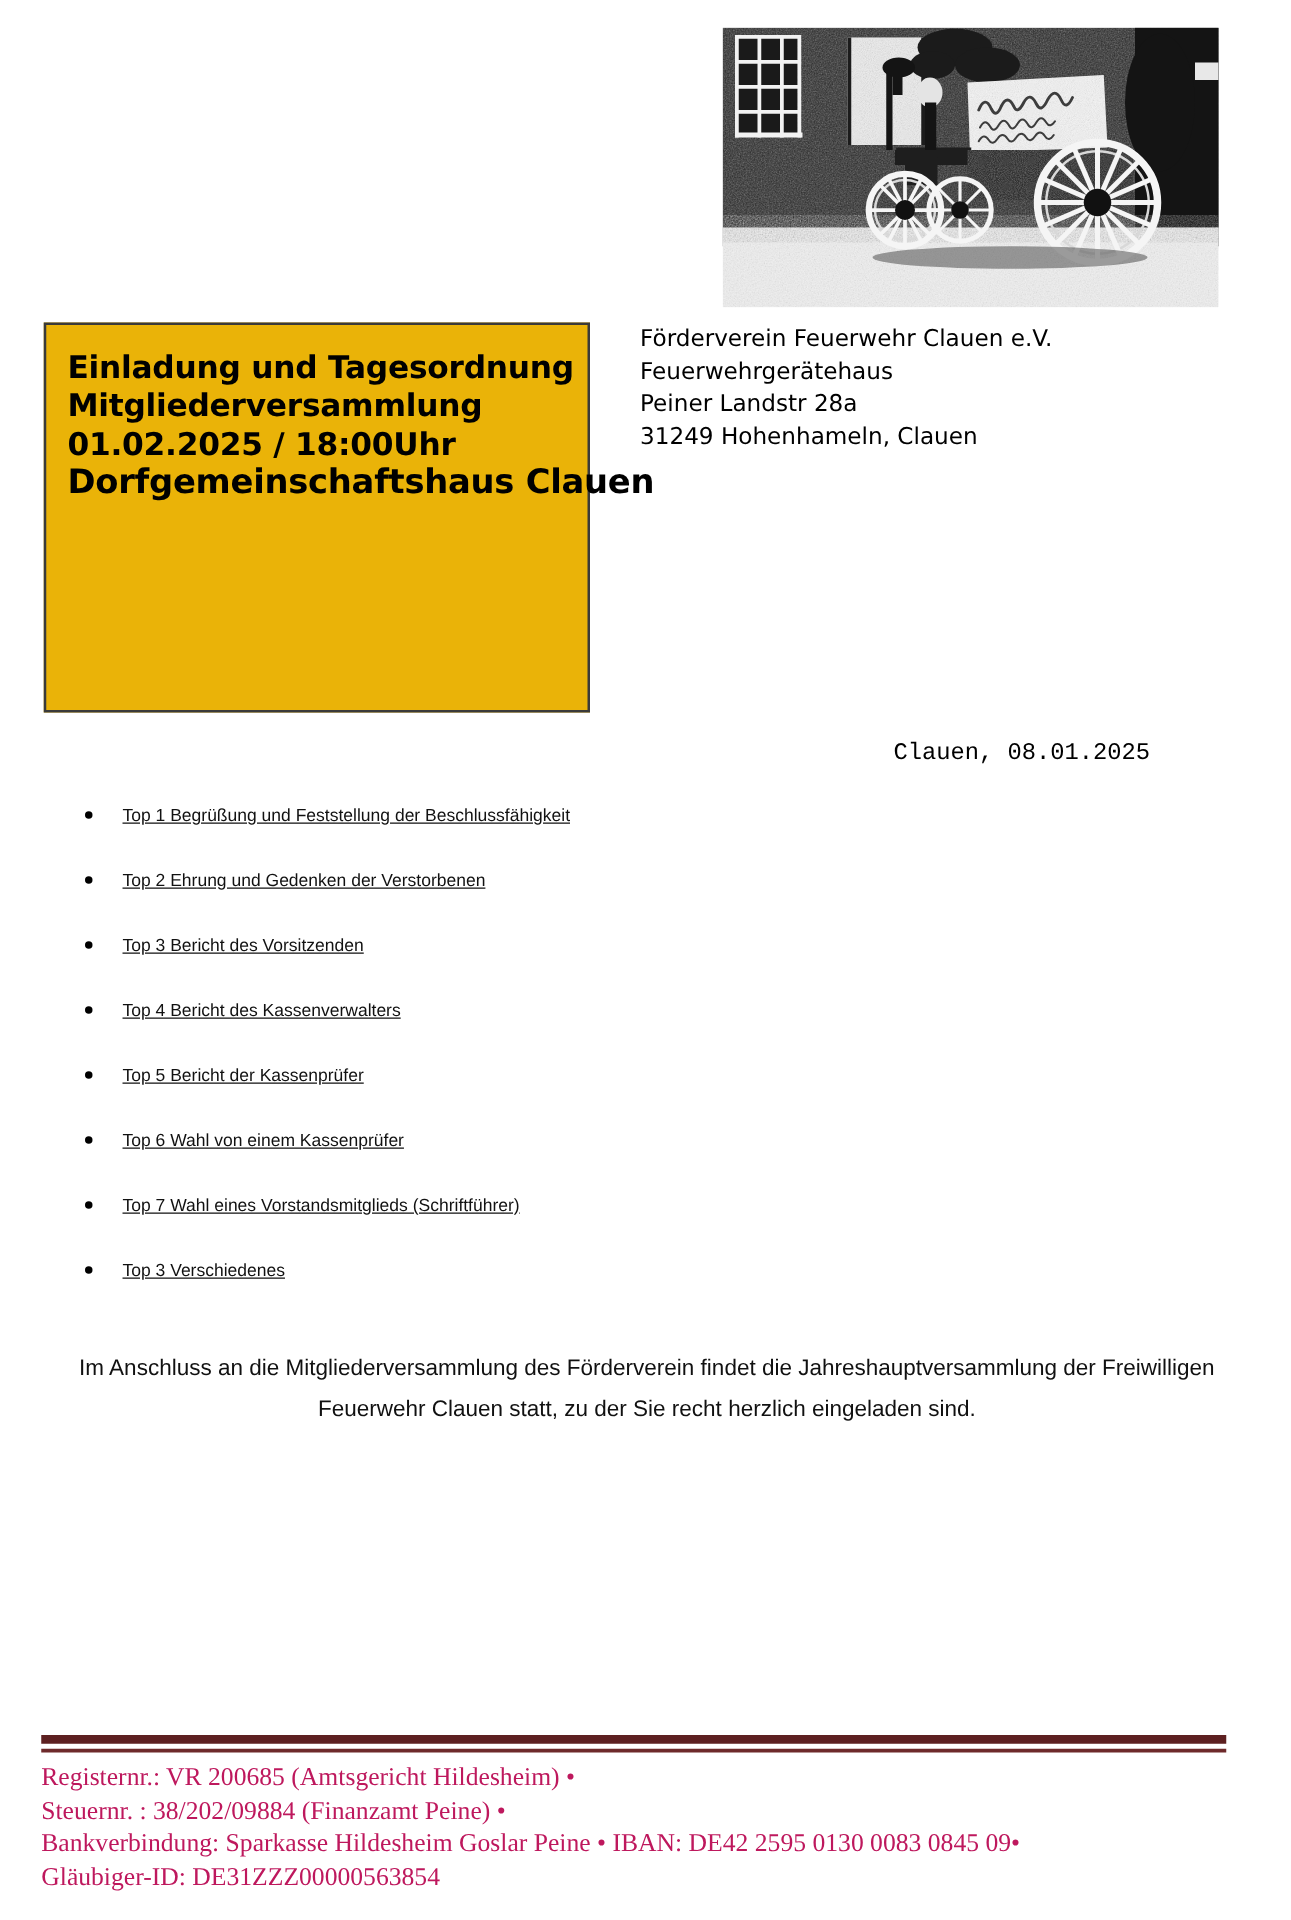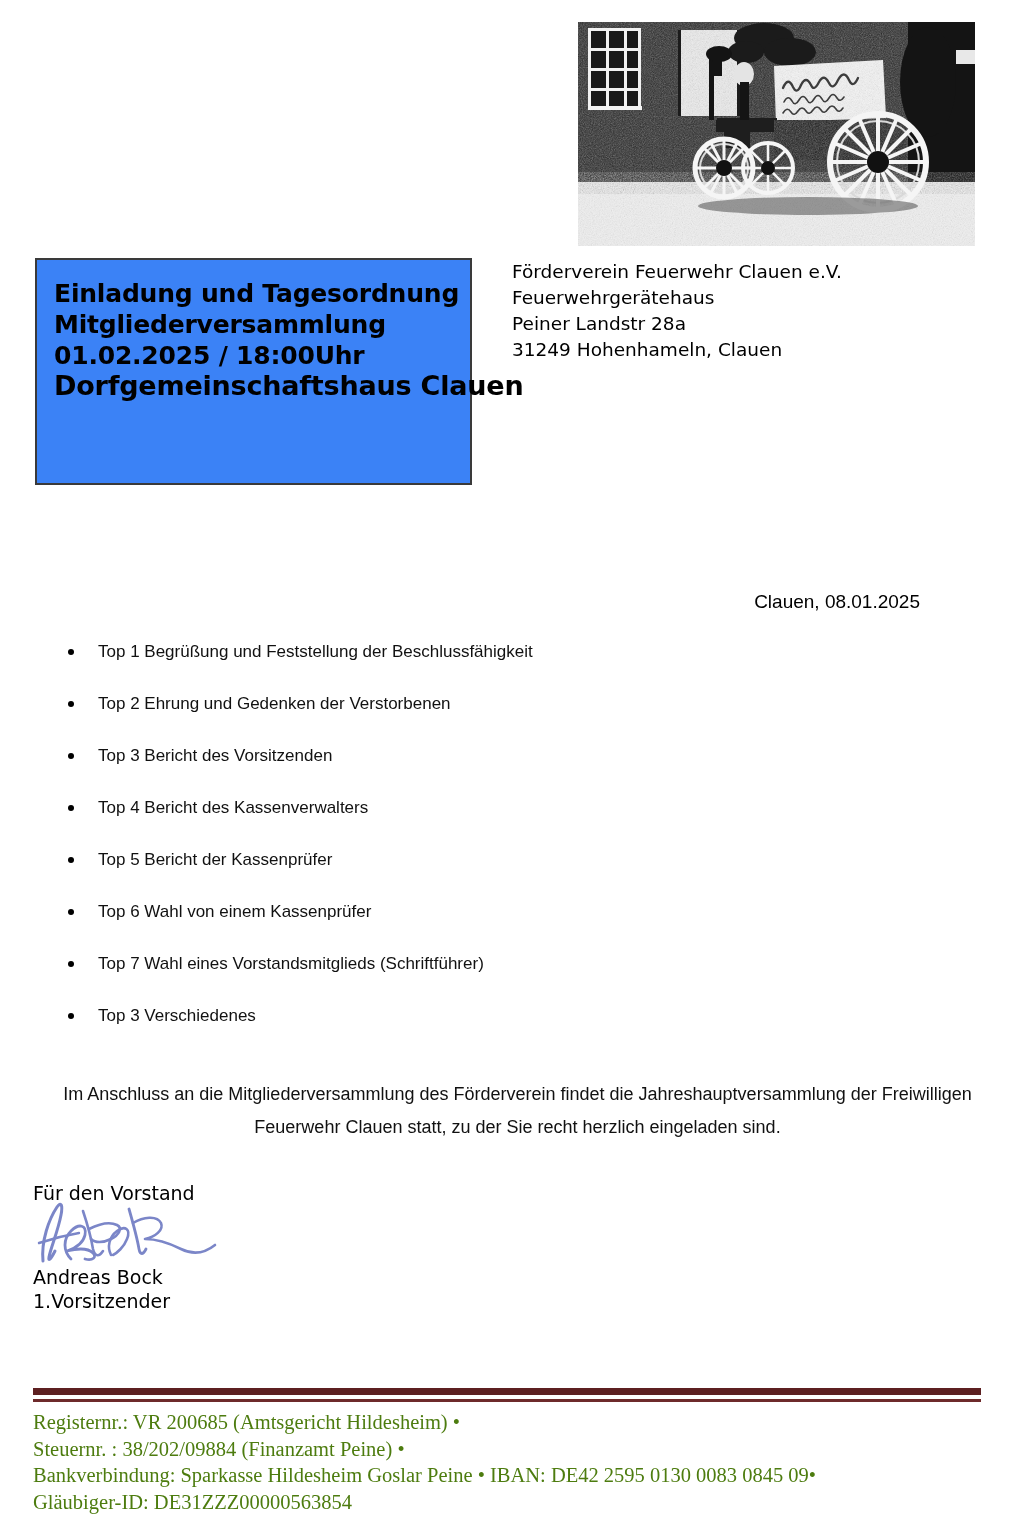--- a/index.html
+++ b/index.html
@@ -36,24 +36,24 @@
     background: #ffffff;
   }
   .photo svg { display: block; width: 100%; height: 100%; }
 
   
   .title-box {
     position: absolute;
     left: 35px;
     top: 258px;
     width: 437px;
-    height: 227px;
+    height: 312px;
     border: 2px solid #3a3a3a;
     box-sizing: border-box;
-    background: #3b82f6;
+    background: #eab308;
   }
   .title-box .inner {
     padding: 18px 0 0 17px;
   }
   .title-line {
     font-family: "DejaVu Sans", sans-serif;
     font-weight: bold;
     font-size: 25px;
     line-height: 31px;
     letter-spacing: -0.2px;
@@ -77,45 +77,46 @@
   }
   .address div { white-space: nowrap; }
 
   
   .date-line {
     position: absolute;
     left: 0;
     top: 591px;
     width: 920px;
     text-align: right;
-    font-family: Liberation Sans, sans-serif;
+    font-family: Liberation Mono, monospace;
     font-size: 19px;
     color: #000;
   }
 
   
   .agenda {
     position: absolute;
     left: 62px;
     top: 638px;
     width: 900px;
     margin: 0;
     padding: 0;
     list-style: none;
   }
   .agenda li {
     position: relative;
     padding-left: 36px;
     height: 52px;
     line-height: 28px;
     font-family: "Liberation Sans Narrow", "Liberation Sans", sans-serif;
-    font-size: 17px;
+    font-size: 14px;
     font-stretch: condensed;
     color: #111;
     white-space: nowrap;
+    text-decoration: underline;
   }
   .agenda li .bullet {
     position: absolute;
     left: 6px;
     top: 11px;
     width: 6px;
     height: 6px;
     border-radius: 50%;
     background: #000;
   }
@@ -187,21 +188,21 @@
     background: #6e2a2b;
   }
   .footer-text {
     position: absolute;
     left: 33px;
     top: 1409px;
     width: 960px;
     font-family: "Liberation Serif", "DejaVu Serif", serif;
     font-size: 20.5px;
     line-height: 26.5px;
-    color: #4d7c0f;
+    color: #be185d;
   }
   .footer-text div { white-space: nowrap; }
 </style>
 </head>
 <body>
 
 <div class="page">
 
   <div class="photo">
     <svg viewBox="0 0 397 224" preserveAspectRatio="none" aria-hidden="true">
@@ -357,39 +358,20 @@
     <li><span class="bullet"></span><span>Top 3 Bericht des Vorsitzenden</span></li>
     <li><span class="bullet"></span><span>Top 4 Bericht des Kassenverwalters</span></li>
     <li><span class="bullet"></span><span>Top 5 Bericht der Kassenprüfer</span></li>
     <li><span class="bullet"></span><span>Top 6 Wahl von einem Kassenprüfer</span></li>
     <li><span class="bullet"></span><span>Top 7 Wahl eines Vorstandsmitglieds (Schriftführer)</span></li>
     <li><span class="bullet"></span><span>Top 3 Verschiedenes</span></li>
   </ul>
 
   <div class="closing">Im Anschluss an die Mitgliederversammlung des Förderverein findet die Jahreshauptversammlung der Freiwilligen Feuerwehr Clauen statt, zu der Sie recht herzlich eingeladen sind.</div>
 
-  <div class="sig-block">
-    <div class="sig-label">Für den Vorstand</div>
-    <div class="sig-draw">
-      <svg viewBox="0 0 200 78" aria-hidden="true">
-        <g fill="none" stroke="#7b86c8" stroke-linecap="round" stroke-linejoin="round">
-          <path d="M10 72 C8 52, 16 30, 24 18 C28 12, 30 16, 28 26 C25 42, 18 58, 16 68 C15 73, 18 70, 22 62" stroke-width="3"></path>
-          <path d="M6 54 C18 50, 34 46, 46 44" stroke-width="2.4"></path>
-          <path d="M38 70 C30 62, 30 50, 38 42 C46 34, 54 36, 52 46 C50 55, 40 60, 34 62 C42 60, 54 58, 60 64 C64 68, 60 72, 52 70" stroke-width="2.8"></path>
-          <path d="M50 22 C54 34, 58 48, 60 60 C62 68, 66 68, 70 62" stroke-width="2.6"></path>
-          <path d="M56 40 C64 36, 76 32, 84 36 C90 39, 86 46, 78 50 C70 54, 62 54, 58 50" stroke-width="2.6"></path>
-          <path d="M78 66 C74 58, 76 48, 84 42 C92 36, 98 40, 94 50 C91 58, 84 64, 80 66" stroke-width="2.6"></path>
-          <path d="M96 20 C100 34, 104 48, 106 60 C107 66, 110 66, 113 60" stroke-width="2.8"></path>
-          <path d="M100 34 C110 28, 124 26, 128 34 C131 41, 122 48, 112 50 C122 50, 136 54, 148 60 C160 66, 172 64, 182 56" stroke-width="2.6"></path>
-        </g>
-      </svg>
-    </div>
-    <div class="sig-name">Andreas Bock</div>
-    <div class="sig-role">1.Vorsitzender</div>
-  </div>
 
   <div class="footer-rule">
     <div class="bar-thick"></div>
     <div class="bar-thin"></div>
   </div>
   <div class="footer-text">
     <div>Registernr.: VR 200685 (Amtsgericht Hildesheim) •</div>
     <div>Steuernr. : 38/202/09884 (Finanzamt Peine) •</div>
     <div>Bankverbindung: Sparkasse Hildesheim Goslar Peine  •  IBAN: DE42 2595 0130 0083 0845 09•</div>
     <div>Gläubiger-ID: DE31ZZZ00000563854</div>

